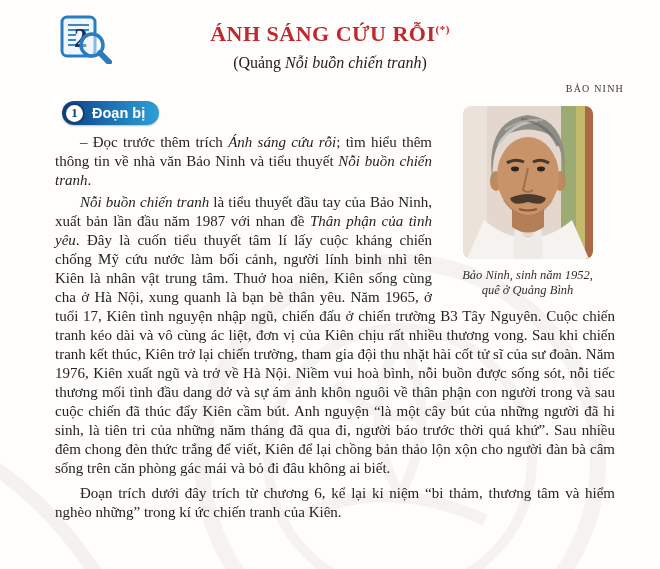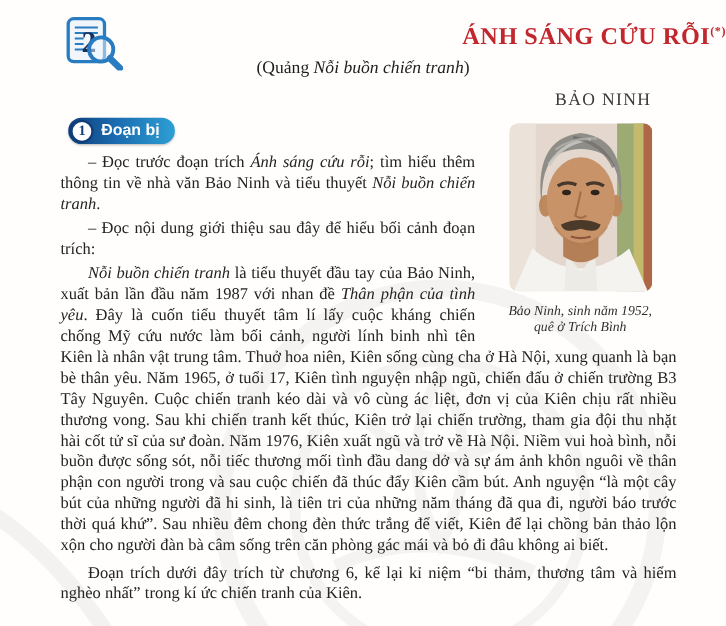--- a/index.html
+++ b/index.html
@@ -22,30 +22,30 @@
     background:#fffefd;
     overflow:hidden;
   }
   
   .watermark{position:absolute;left:185px;top:245px;width:430px;height:430px;opacity:0.055;pointer-events:none;}
   .watermark2{position:absolute;left:-70px;top:420px;width:220px;height:220px;opacity:0.06;pointer-events:none;}
   
   .header{position:relative;padding-top:16px;}
   .lesson-icon{position:absolute;left:60px;top:14px;width:52px;height:50px;}
   .page-title{
-    text-align:right;
+    text-align:center;
     font-size:22px;line-height:26px;font-weight:bold;
     color:var(--title-red);
     letter-spacing:0.5px;
   }
   .page-title sup{font-size:11px;font-weight:bold;vertical-align:super;}
   .subtitle{text-align:center;font-size:16px;line-height:19px;margin-top:6px;color:#1d1d1d;}
   .author{
-    text-align:right;padding-right:68px;margin-top:11px;
-    font-size:16px;letter-spacing:1.2px;color:#3a3a3a;
+    text-align:right;padding-right:36px;margin-top:11px;
+    font-size:10px;letter-spacing:1.2px;color:#3a3a3a;
   }
   
   .main{padding:0 45px 0 55px;margin-top:7px;}
   .badge{
     display:inline-flex;align-items:center;
     height:24px;margin:0 0 8px 7px;
     padding:0 14px 0 2px;
     border-radius:13px;
     background:linear-gradient(90deg,var(--badge-dark) 0%,#1b6cb0 45%,var(--badge-light) 100%);
     box-shadow:0 1px 2px rgba(0,0,0,0.25);
@@ -158,21 +158,20 @@
           <path d="M65,62 Q62,76 60,84 Q65,88 70,84" stroke="#a46f46" stroke-width="2" fill="none"></path>
 
           <path d="M47,92 Q65,84 83,92 Q81,101 65,96 Q49,101 47,92 Z" fill="#4b392a"></path>
 
           <path d="M56,103 Q65,106 74,103" stroke="#8a573c" stroke-width="2" fill="none"></path>
 
           <path d="M41,94 Q50,108 64,111" stroke="#b07c52" stroke-width="2" fill="none" opacity="0.55"></path>
           <path d="M89,94 Q82,106 68,111" stroke="#b07c52" stroke-width="2" fill="none" opacity="0.45"></path>
         </g>
       </svg>
-      <div class="figcaption"><span>Bảo Ninh, sinh năm 1952,</span><br><span>quê ở Trích Bình</span></div>
+      <div class="figcaption"><span>Bảo Ninh, sinh năm 1952,</span><br><span>quê ở Quảng Bình</span></div>
     </div>
 
-    <p class="bullet"><span>– Đọc trước đoạn trích </span><i>Ánh sáng cứu rỗi</i><span>; tìm hiểu thêm thông tin về nhà văn Bảo Ninh và tiểu thuyết </span><i>Nỗi buồn chiến tranh</i><span>.</span></p>
-    <p class="bullet"><span>– Đọc nội dung giới thiệu sau đây để hiểu bối cảnh đoạn trích:</span></p>
+    <p class="bullet"><span>– Đọc trước thêm trích </span><i>Ánh sáng cứu rỗi</i><span>; tìm hiểu thêm thông tin về nhà văn Bảo Ninh và tiểu thuyết </span><i>Nỗi buồn chiến tranh</i><span>.</span></p>
     <p class="para"><i>Nỗi buồn chiến tranh</i><span> là tiểu thuyết đầu tay của Bảo Ninh, xuất bản lần đầu năm 1987 với nhan đề </span><i>Thân phận của tình yêu</i><span>. Đây là cuốn tiểu thuyết tâm lí lấy cuộc kháng chiến chống Mỹ cứu nước làm bối cảnh, người lính binh nhì tên Kiên là nhân vật trung tâm. Thuở hoa niên, Kiên sống cùng cha ở Hà Nội, xung quanh là bạn bè thân yêu. Năm 1965, ở tuổi 17, Kiên tình nguyện nhập ngũ, chiến đấu ở chiến trường B3 Tây Nguyên. Cuộc chiến tranh kéo dài và vô cùng ác liệt, đơn vị của Kiên chịu rất nhiều thương vong. Sau khi chiến tranh kết thúc, Kiên trở lại chiến trường, tham gia đội thu nhặt hài cốt tử sĩ của sư đoàn. Năm 1976, Kiên xuất ngũ và trở về Hà Nội. Niềm vui hoà bình, nỗi buồn được sống sót, nỗi tiếc thương mối tình đầu dang dở và sự ám ảnh khôn nguôi về thân phận con người trong và sau cuộc chiến đã thúc đẩy Kiên cầm bút. Anh nguyện “là một cây bút của những người đã hi sinh, là tiên tri của những năm tháng đã qua đi, người báo trước thời quá khứ”. Sau nhiều đêm chong đèn thức trắng để viết, Kiên để lại chồng bản thảo lộn xộn cho người đàn bà câm sống trên căn phòng gác mái và bỏ đi đâu không ai biết.</span></p>
-    <p class="para last"><span>Đoạn trích dưới đây trích từ chương 6, kể lại kỉ niệm “bi thảm, thương tâm và hiểm nghèo nhất” trong kí ức chiến tranh của Kiên.</span></p>
+    <p class="para last"><span>Đoạn trích dưới đây trích từ chương 6, kể lại kỉ niệm “bi thảm, thương tâm và hiểm nghèo những” trong kí ức chiến tranh của Kiên.</span></p>
   </div>
 </div>
 
 </body></html>

